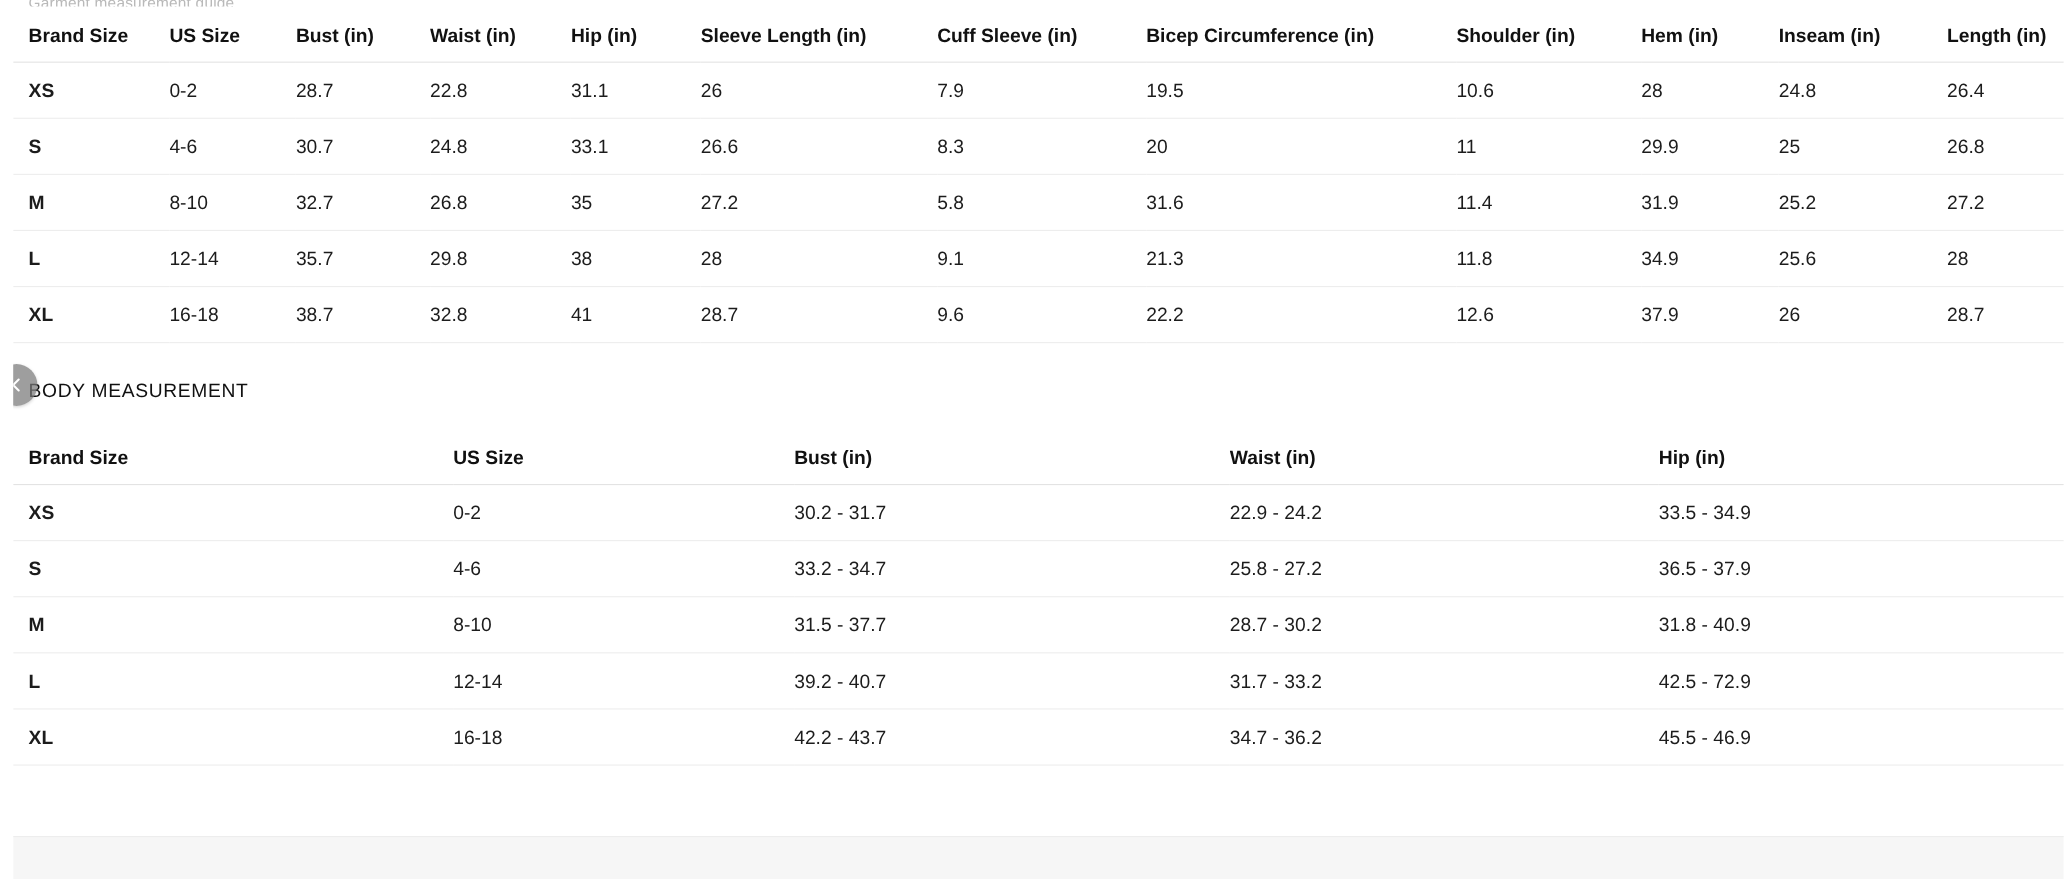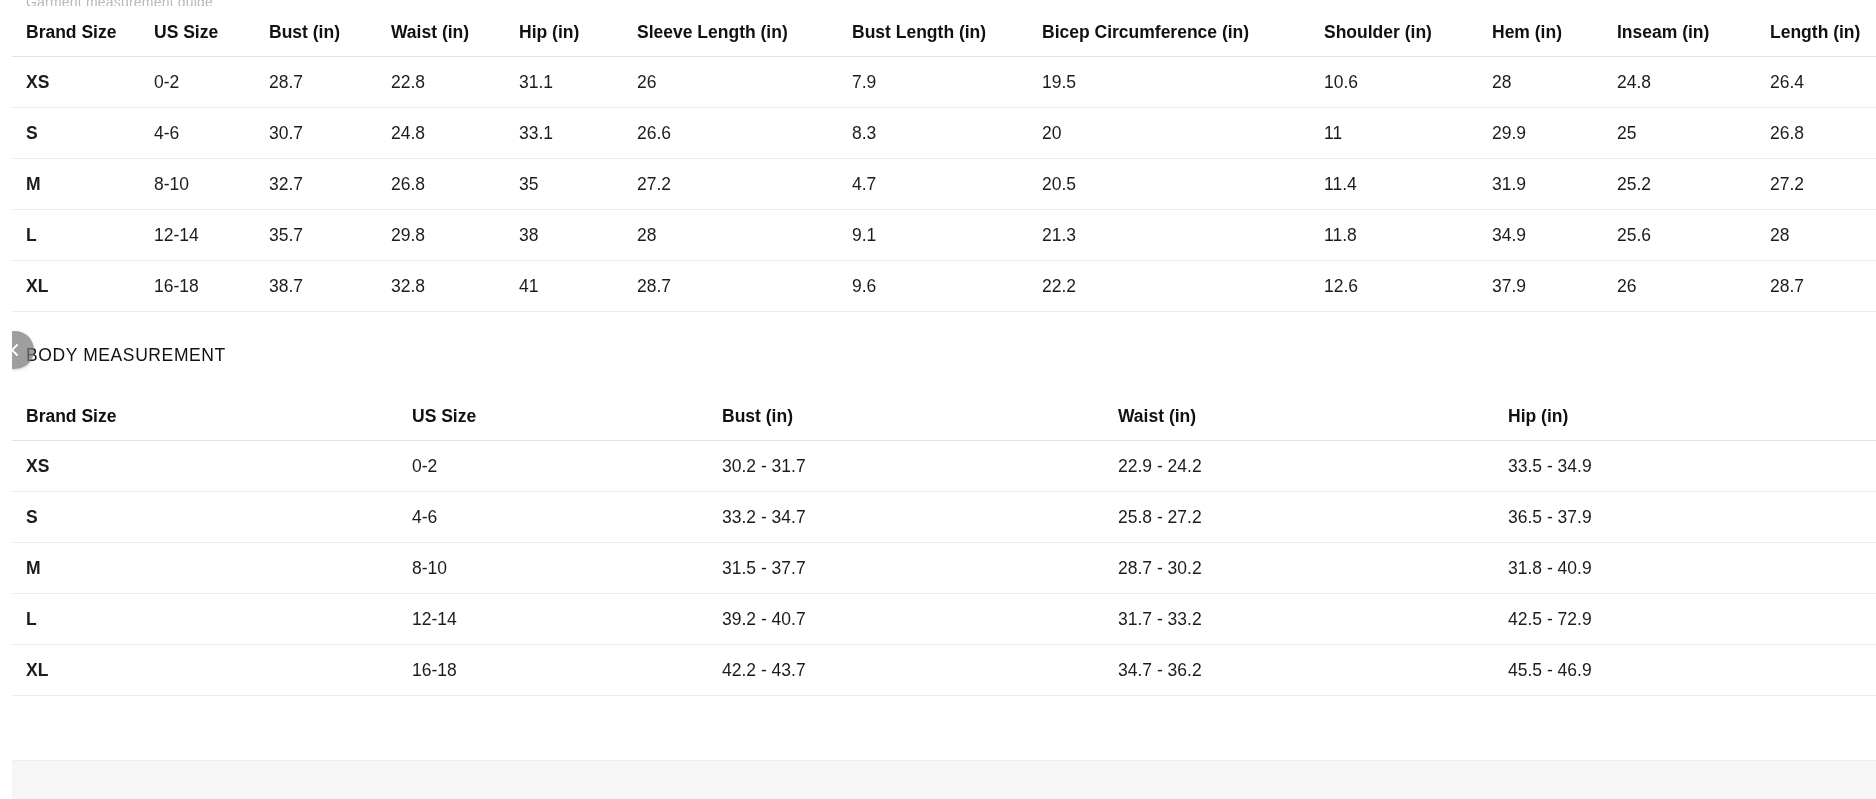--- a/index.html
+++ b/index.html
@@ -171,21 +171,21 @@
           <col class="c11">
       </colgroup>
       <thead>
         <tr>
           <th>Brand Size</th>
           <th>US Size</th>
           <th>Bust (in)</th>
           <th>Waist (in)</th>
           <th>Hip (in)</th>
           <th>Sleeve Length (in)</th>
-          <th>Bust Length (in)</th>
+          <th>Cuff Sleeve (in)</th>
           <th>Bicep Circumference (in)</th>
           <th>Shoulder (in)</th>
           <th>Hem (in)</th>
           <th>Inseam (in)</th>
           <th>Length (in)</th>
         </tr>
       </thead>
       <tbody>
         <tr>
           <td class="sizecell">XS</td>
@@ -215,22 +215,22 @@
           <td>25</td>
           <td>26.8</td>
         </tr>
         <tr>
           <td class="sizecell">M</td>
           <td>8-10</td>
           <td>32.7</td>
           <td>26.8</td>
           <td>35</td>
           <td>27.2</td>
-          <td>4.7</td>
-          <td>20.5</td>
+          <td>5.8</td>
+          <td>31.6</td>
           <td>11.4</td>
           <td>31.9</td>
           <td>25.2</td>
           <td>27.2</td>
         </tr>
         <tr>
           <td class="sizecell">L</td>
           <td>12-14</td>
           <td>35.7</td>
           <td>29.8</td>

